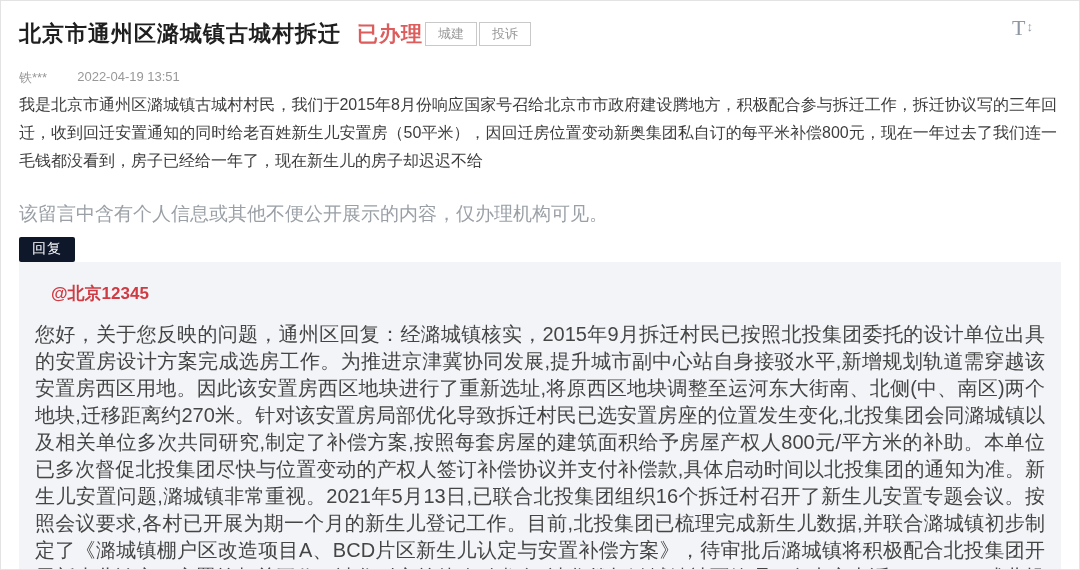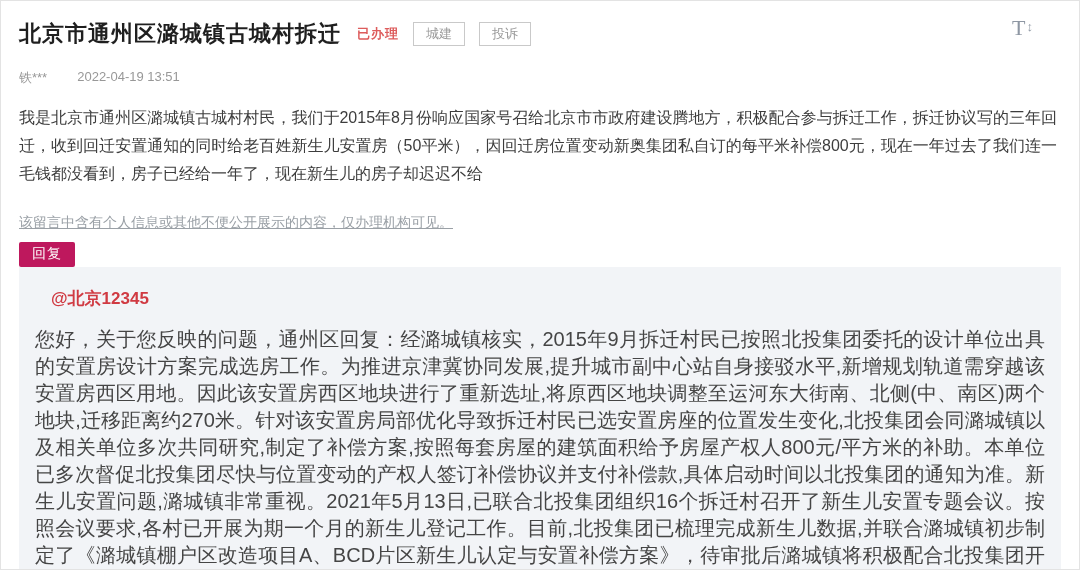--- a/index.html
+++ b/index.html
@@ -22,27 +22,27 @@
     padding: 18px 12px 0 18px;
   }
   .title {
     font-size: 22px;
     font-weight: bold;
     color: #1f1f1f;
     letter-spacing: 1px;
   }
   .status {
     margin-left: 16px;
-    font-size: 13px;
+    font-size: 21px;
     color: #dd5c5c;
     font-weight: bold;
     letter-spacing: 1px;
   }
   .tag {
-    margin-left: 14px;
+    margin-left: 2px;
     font-size: 13px;
     color: #9a9a9a;
     border: 1px solid #c9c9c9;
     padding: 2px 12px;
     background: #fff;
   }
   .font-resize {
     position: absolute;
     top: 14px;
     right: 46px;
@@ -56,37 +56,36 @@
   .meta {
     display: flex;
     gap: 30px;
     padding: 0 18px;
     margin-top: 20px;
     font-size: 13px;
     color: #989898;
   }
   .complaint-body {
     padding: 0 22px 0 18px;
-    margin-top: 17px;
+    margin-top: 4px;
     font-size: 16px;
     line-height: 28px;
     color: #3d3d3d;
     text-align: justify;
   }
   .privacy-notice {
     padding: 0 18px;
     margin-top: 26px;
-    font-size: 14px;
+    font-size: 19px;
     color: #9aa0a6;
-    text-decoration: underline;
   }
   .reply-btn {
     display: inline-block;
     margin: 10px 0 0 18px;
-    background: #be185d;
+    background: #0f172a;
     color: #fff;
     font-size: 14px;
     padding: 3px 13px 4px 13px;
     border: none;
     border-radius: 2px;
     cursor: pointer;
     letter-spacing: 1px;
   }
   .reply-card {
     margin: 0 18px 0 18px;

